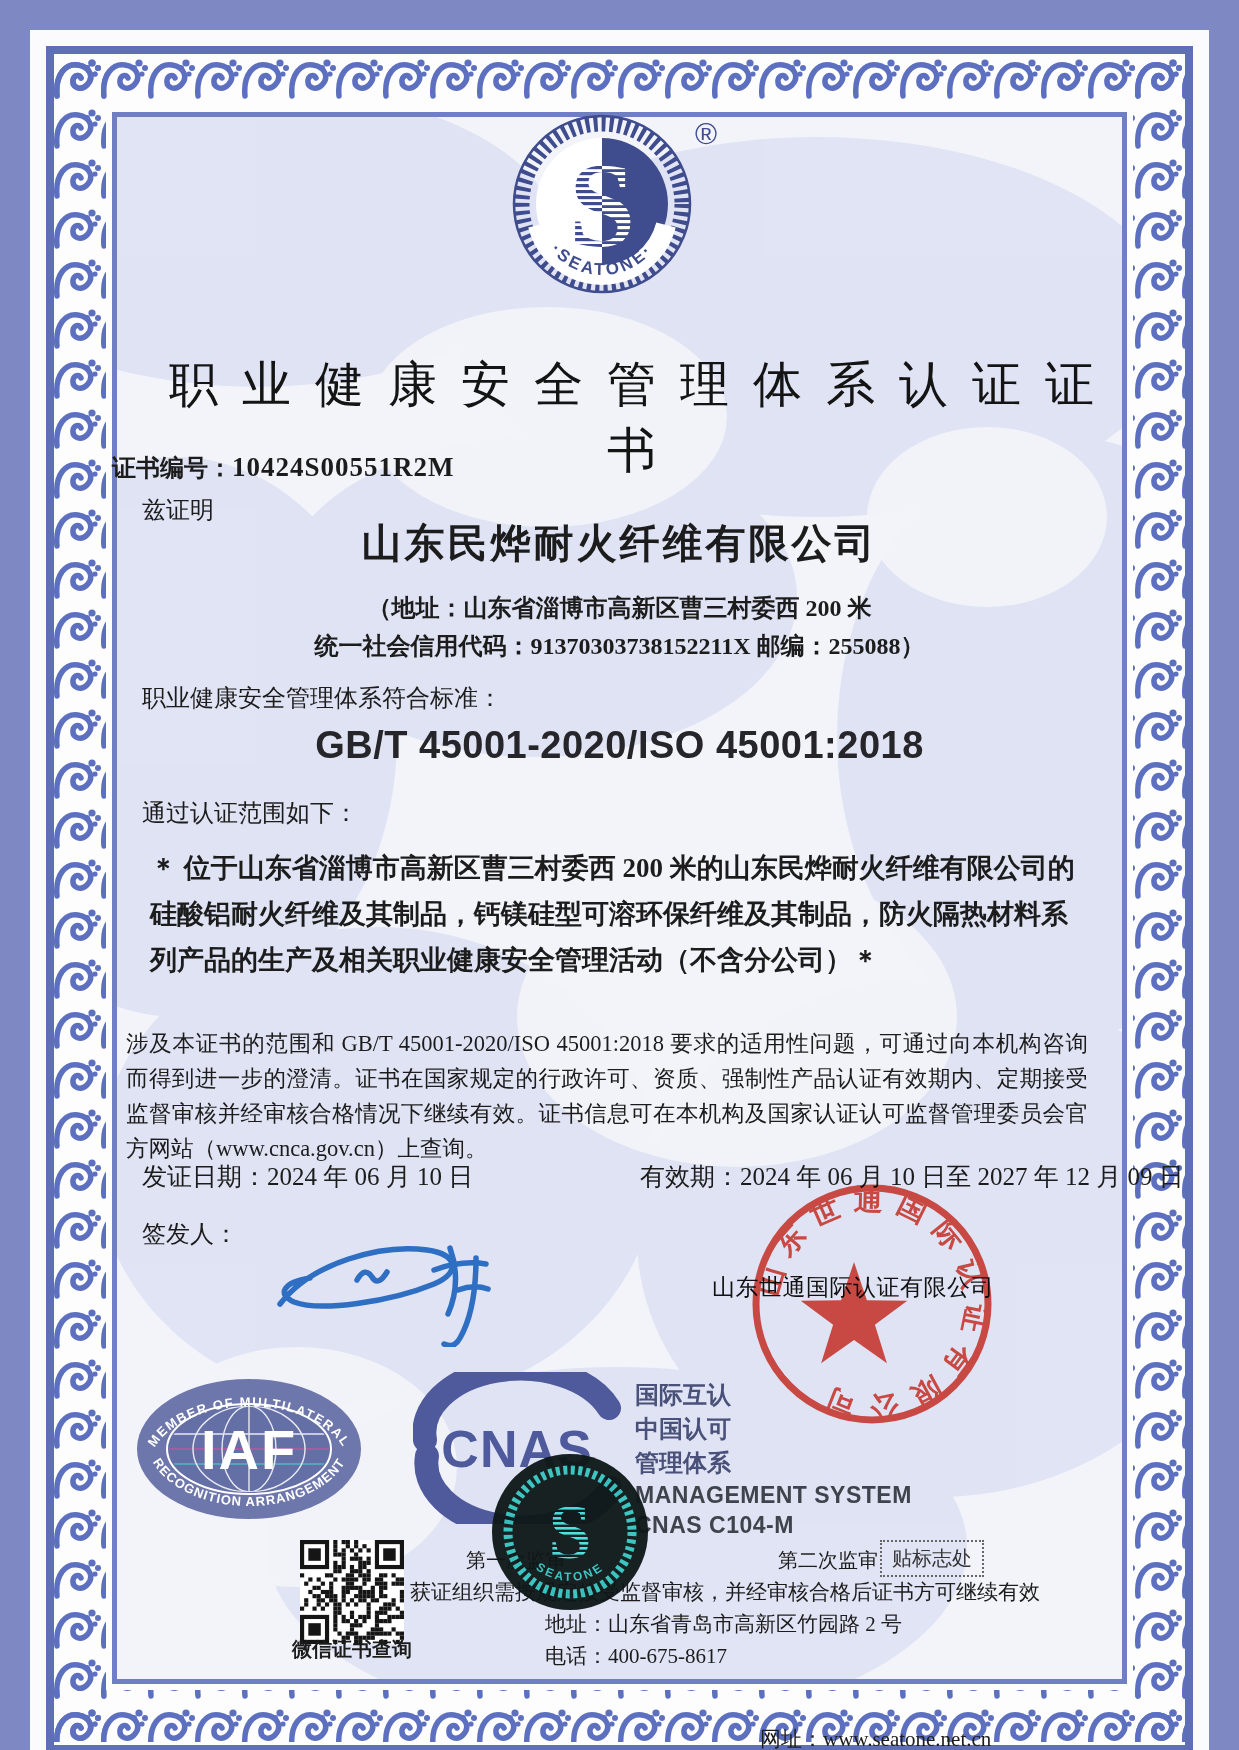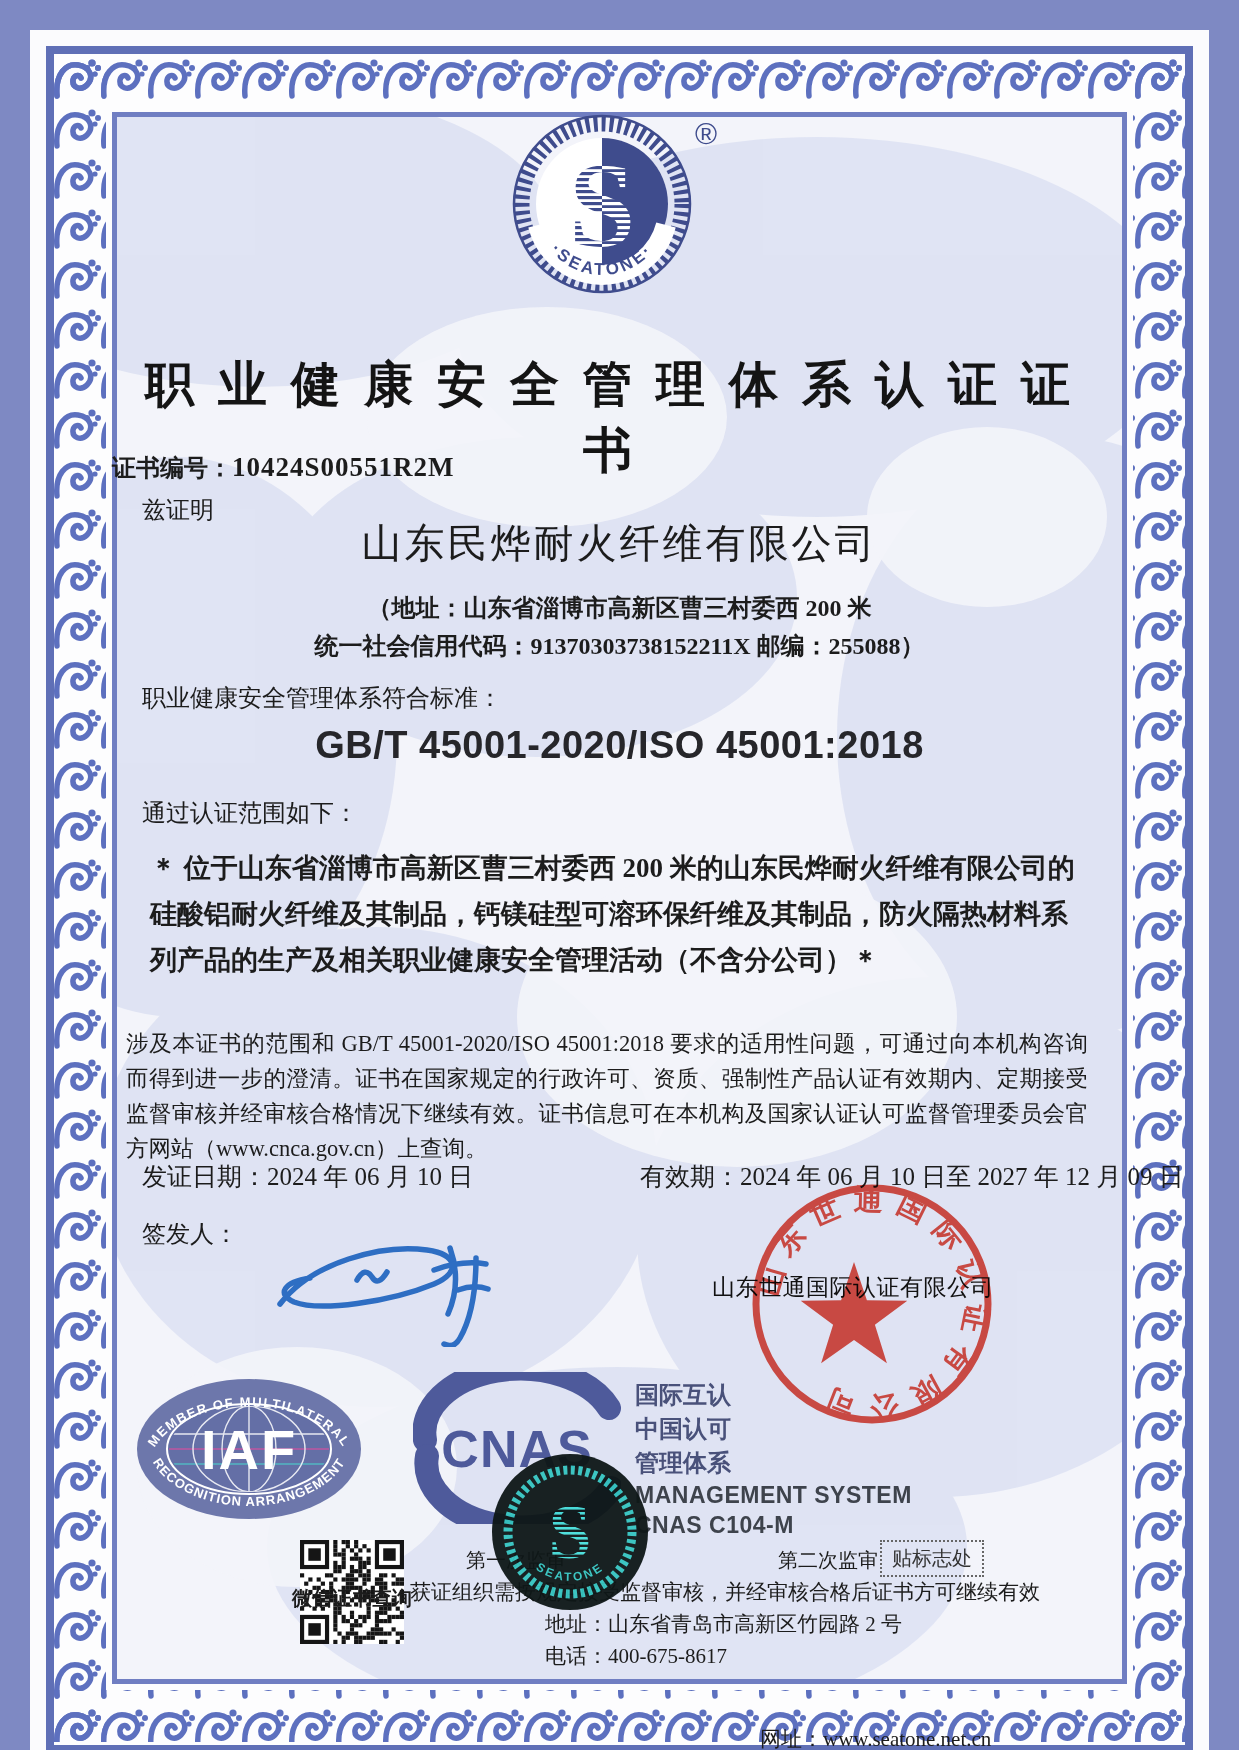--- a/index.html
+++ b/index.html
@@ -4,26 +4,26 @@
 <style>
   html,body{margin:0;padding:0;background:#9aa3cf;}
   .page{position:relative;width:1239px;height:1750px;overflow:hidden;background:#7e89c3;
         font-family:"Liberation Serif","DejaVu Serif",serif;color:#1c1c1c;}
   .abs{position:absolute;}
   .b1{left:30px;top:30px;right:30px;height:1762px;background:#fbfbfd;}
   .b2{left:46px;right:46px;top:46px;height:1707px;border:8px solid #5f6fb6;box-sizing:border-box;background:#fdfdfe;}
   .content-box{left:112px;top:112px;width:1015px;height:1572px;border:5px solid #707ec2;box-sizing:border-box;background:#f3f4fa;}
   .ctr{left:112px;width:1015px;text-align:center;}
   .sans{font-family:"Liberation Sans","DejaVu Sans",sans-serif;}
-  .title{font-size:49px;font-weight:bold;letter-spacing:24px;color:#141414;}
+  .title{font-size:49px;font-weight:normal;letter-spacing:24px;padding-left:24px;color:#141414;}
   .certno-line{left:112px;width:988px;text-align:left;top:452px;}
   .certno-label{font-size:24px;font-weight:bold;}
   .certno-val{font-size:27px;font-weight:bold;letter-spacing:1px;}
   .small-label{font-size:24px;}
-  .company{font-size:40px;font-weight:normal;letter-spacing:3px;}
+  .company{font-size:40px;font-weight:bold;letter-spacing:3px;}
   .addr{font-size:24px;font-weight:600;}
   .standard{font-size:38px;font-weight:bold;letter-spacing:.5px;color:#26262a;}
   .scope{font-size:27px;font-weight:bold;line-height:46px;}
   .disc{font-size:22.5px;line-height:35px;text-align:justify;}
   .dateline{font-size:25px;}
   .issuer{font-size:23px;letter-spacing:.5px;color:#111;}
   .cn-acc{font-size:24px;font-weight:bold;line-height:34px;color:#49517a;font-family:"Liberation Sans",sans-serif;}
   .en-acc{font-size:23px;font-weight:bold;line-height:30px;color:#3e434c;font-family:"Liberation Sans",sans-serif;letter-spacing:.5px;}
   .foot{font-size:20px;}
   .note{font-size:21px;white-space:nowrap;}
@@ -415,21 +415,21 @@
       <rect x="0" y="0" width="29.12" height="29.12" fill="#151515"></rect>
       <rect x="4.16" y="4.16" width="20.8" height="20.8" fill="#ffffff"></rect>
       <rect x="8.32" y="8.32" width="12.48" height="12.48" fill="#151515"></rect>
       <rect x="74.88" y="0" width="29.12" height="29.12" fill="#151515"></rect>
       <rect x="79.04" y="4.16" width="20.8" height="20.8" fill="#ffffff"></rect>
       <rect x="83.2" y="8.32" width="12.48" height="12.48" fill="#151515"></rect>
       <rect x="0" y="74.88" width="29.12" height="29.12" fill="#151515"></rect>
       <rect x="4.16" y="79.04" width="20.8" height="20.8" fill="#ffffff"></rect>
       <rect x="8.32" y="83.2" width="12.48" height="12.48" fill="#151515"></rect>
     </svg>
-  <div class="abs qrcap" style="left:288px;top:1585px;width:128px;text-align:center;">微信证书查询</div>
+  <div class="abs qrcap" style="left:288px;top:1636px;width:128px;text-align:center;">微信证书查询</div>
 
   <div class="abs foot" style="left:466px;top:1547px;">第一次监审</div>
   <div class="abs foot" style="left:778px;top:1547px;">第二次监审</div>
   <div class="abs sticker" style="left:880px;top:1540px;">贴标志处</div>
 
   <div class="abs note" style="left:410px;top:1578px;">获证组织需按规定接受监督审核，并经审核合格后证书方可继续有效</div>
   <div class="abs note" style="left:545px;top:1610px;">地址：山东省青岛市高新区竹园路 2 号</div>
   <div class="abs note" style="left:545px;top:1642px;">电话：400-675-8617</div>
   <div class="abs note" style="left:760px;top:1725px;">网址：www.seatone.net.cn</div>
 

